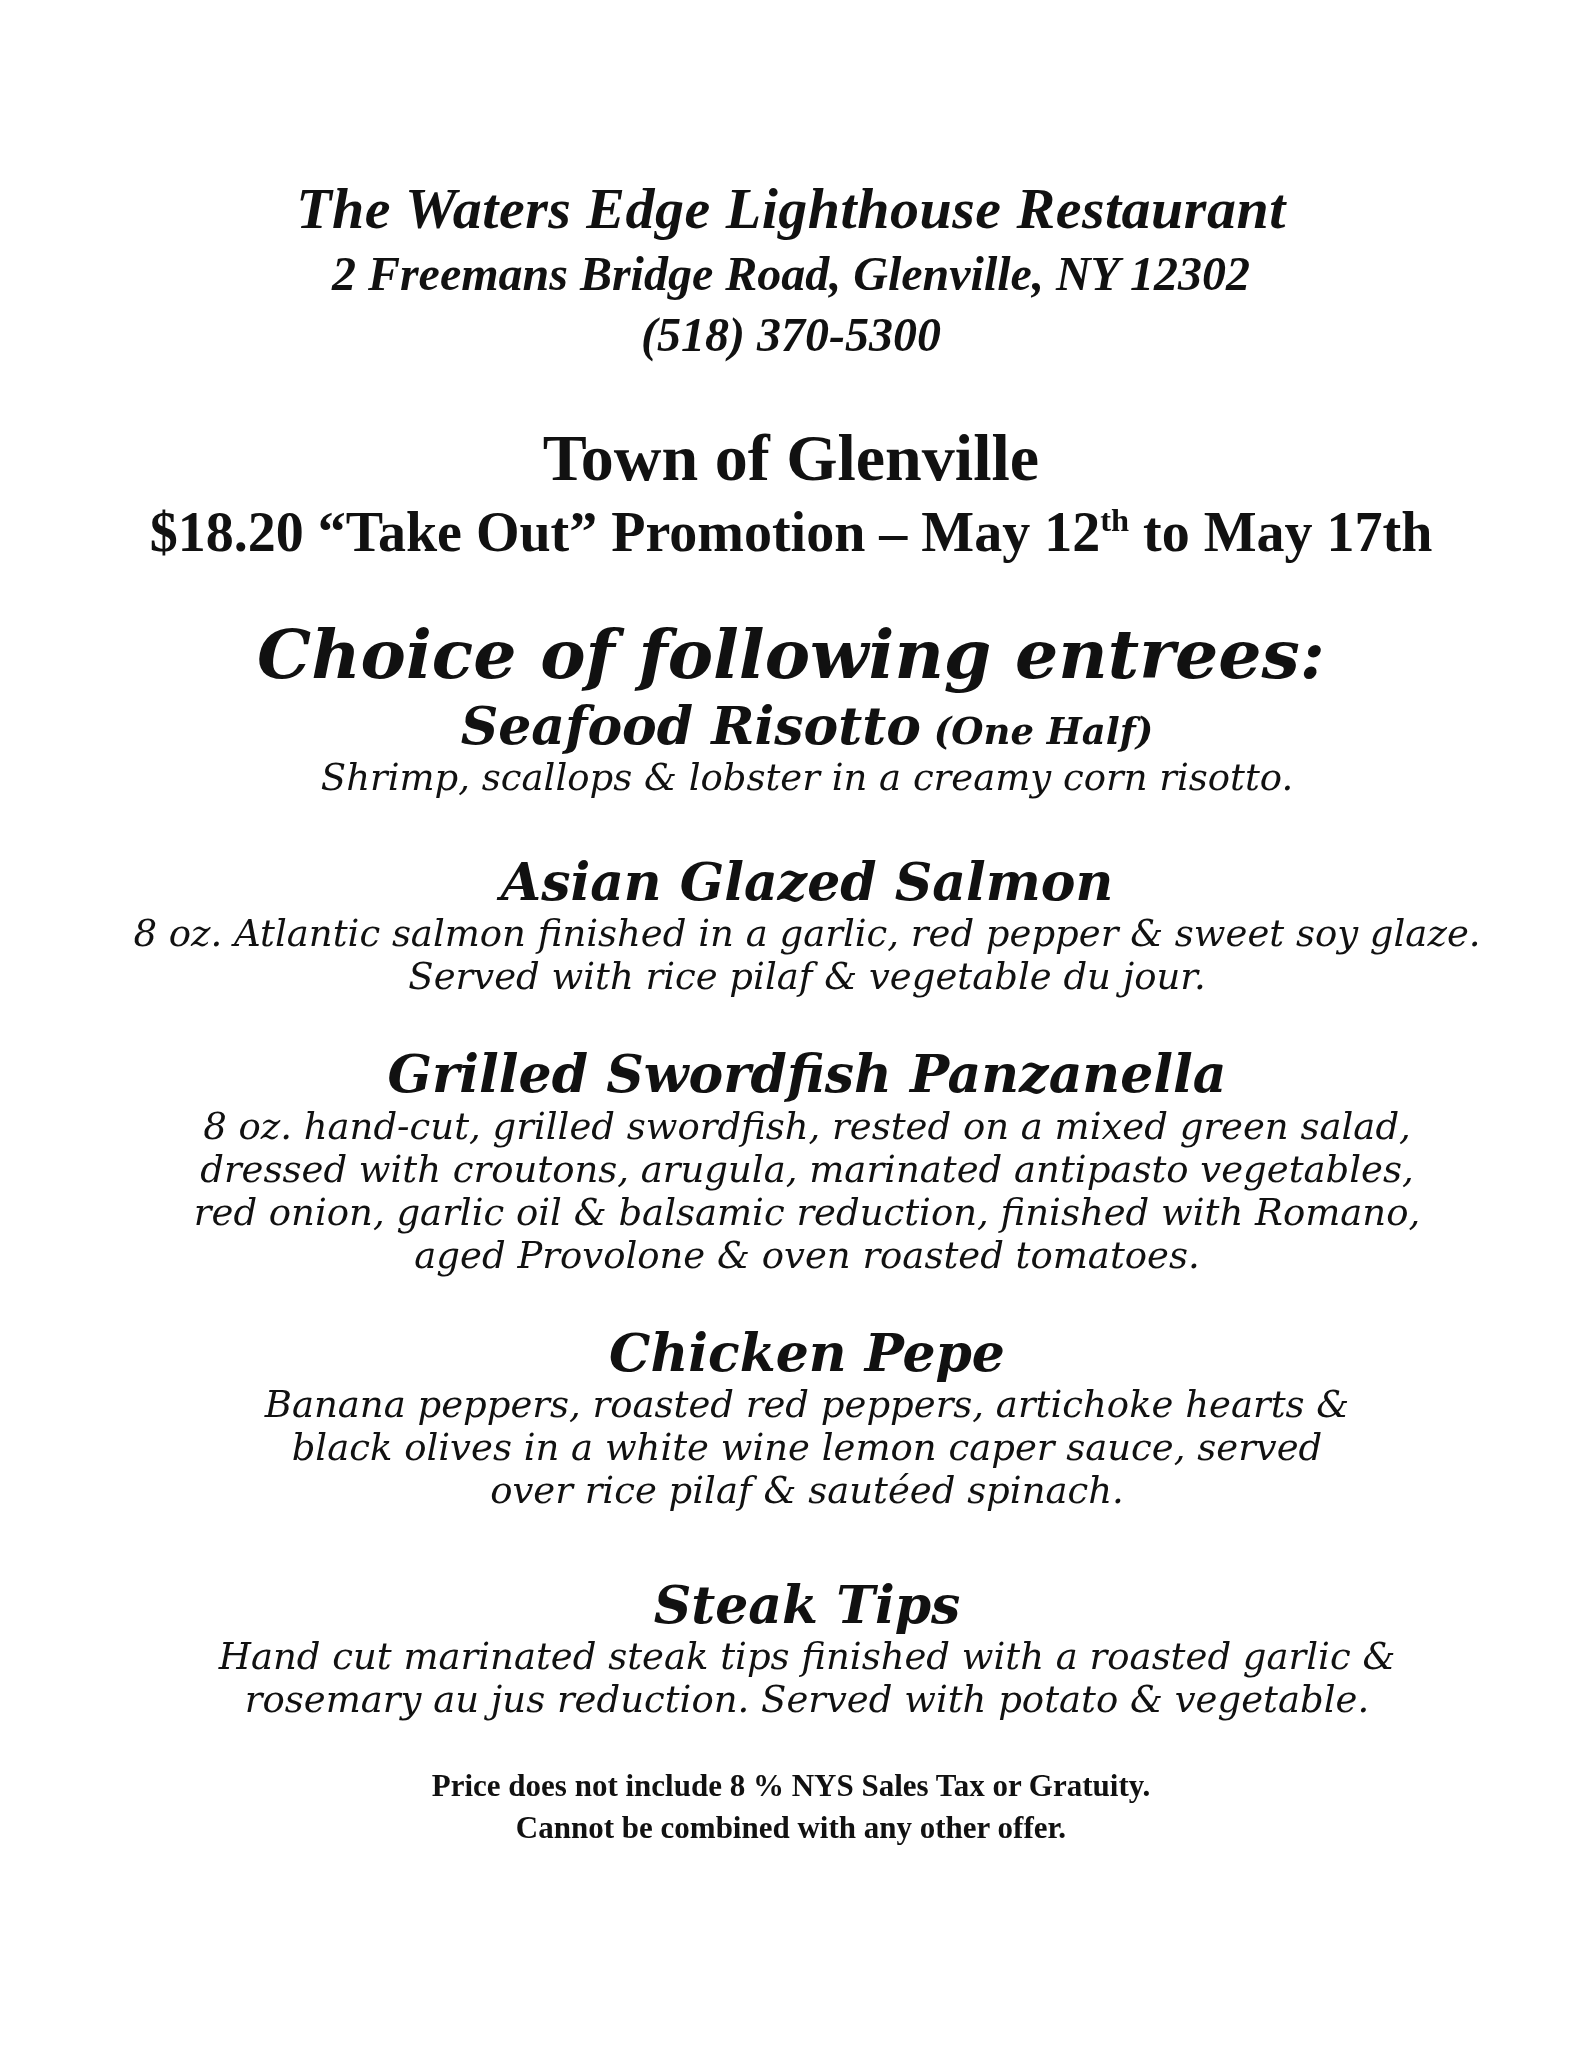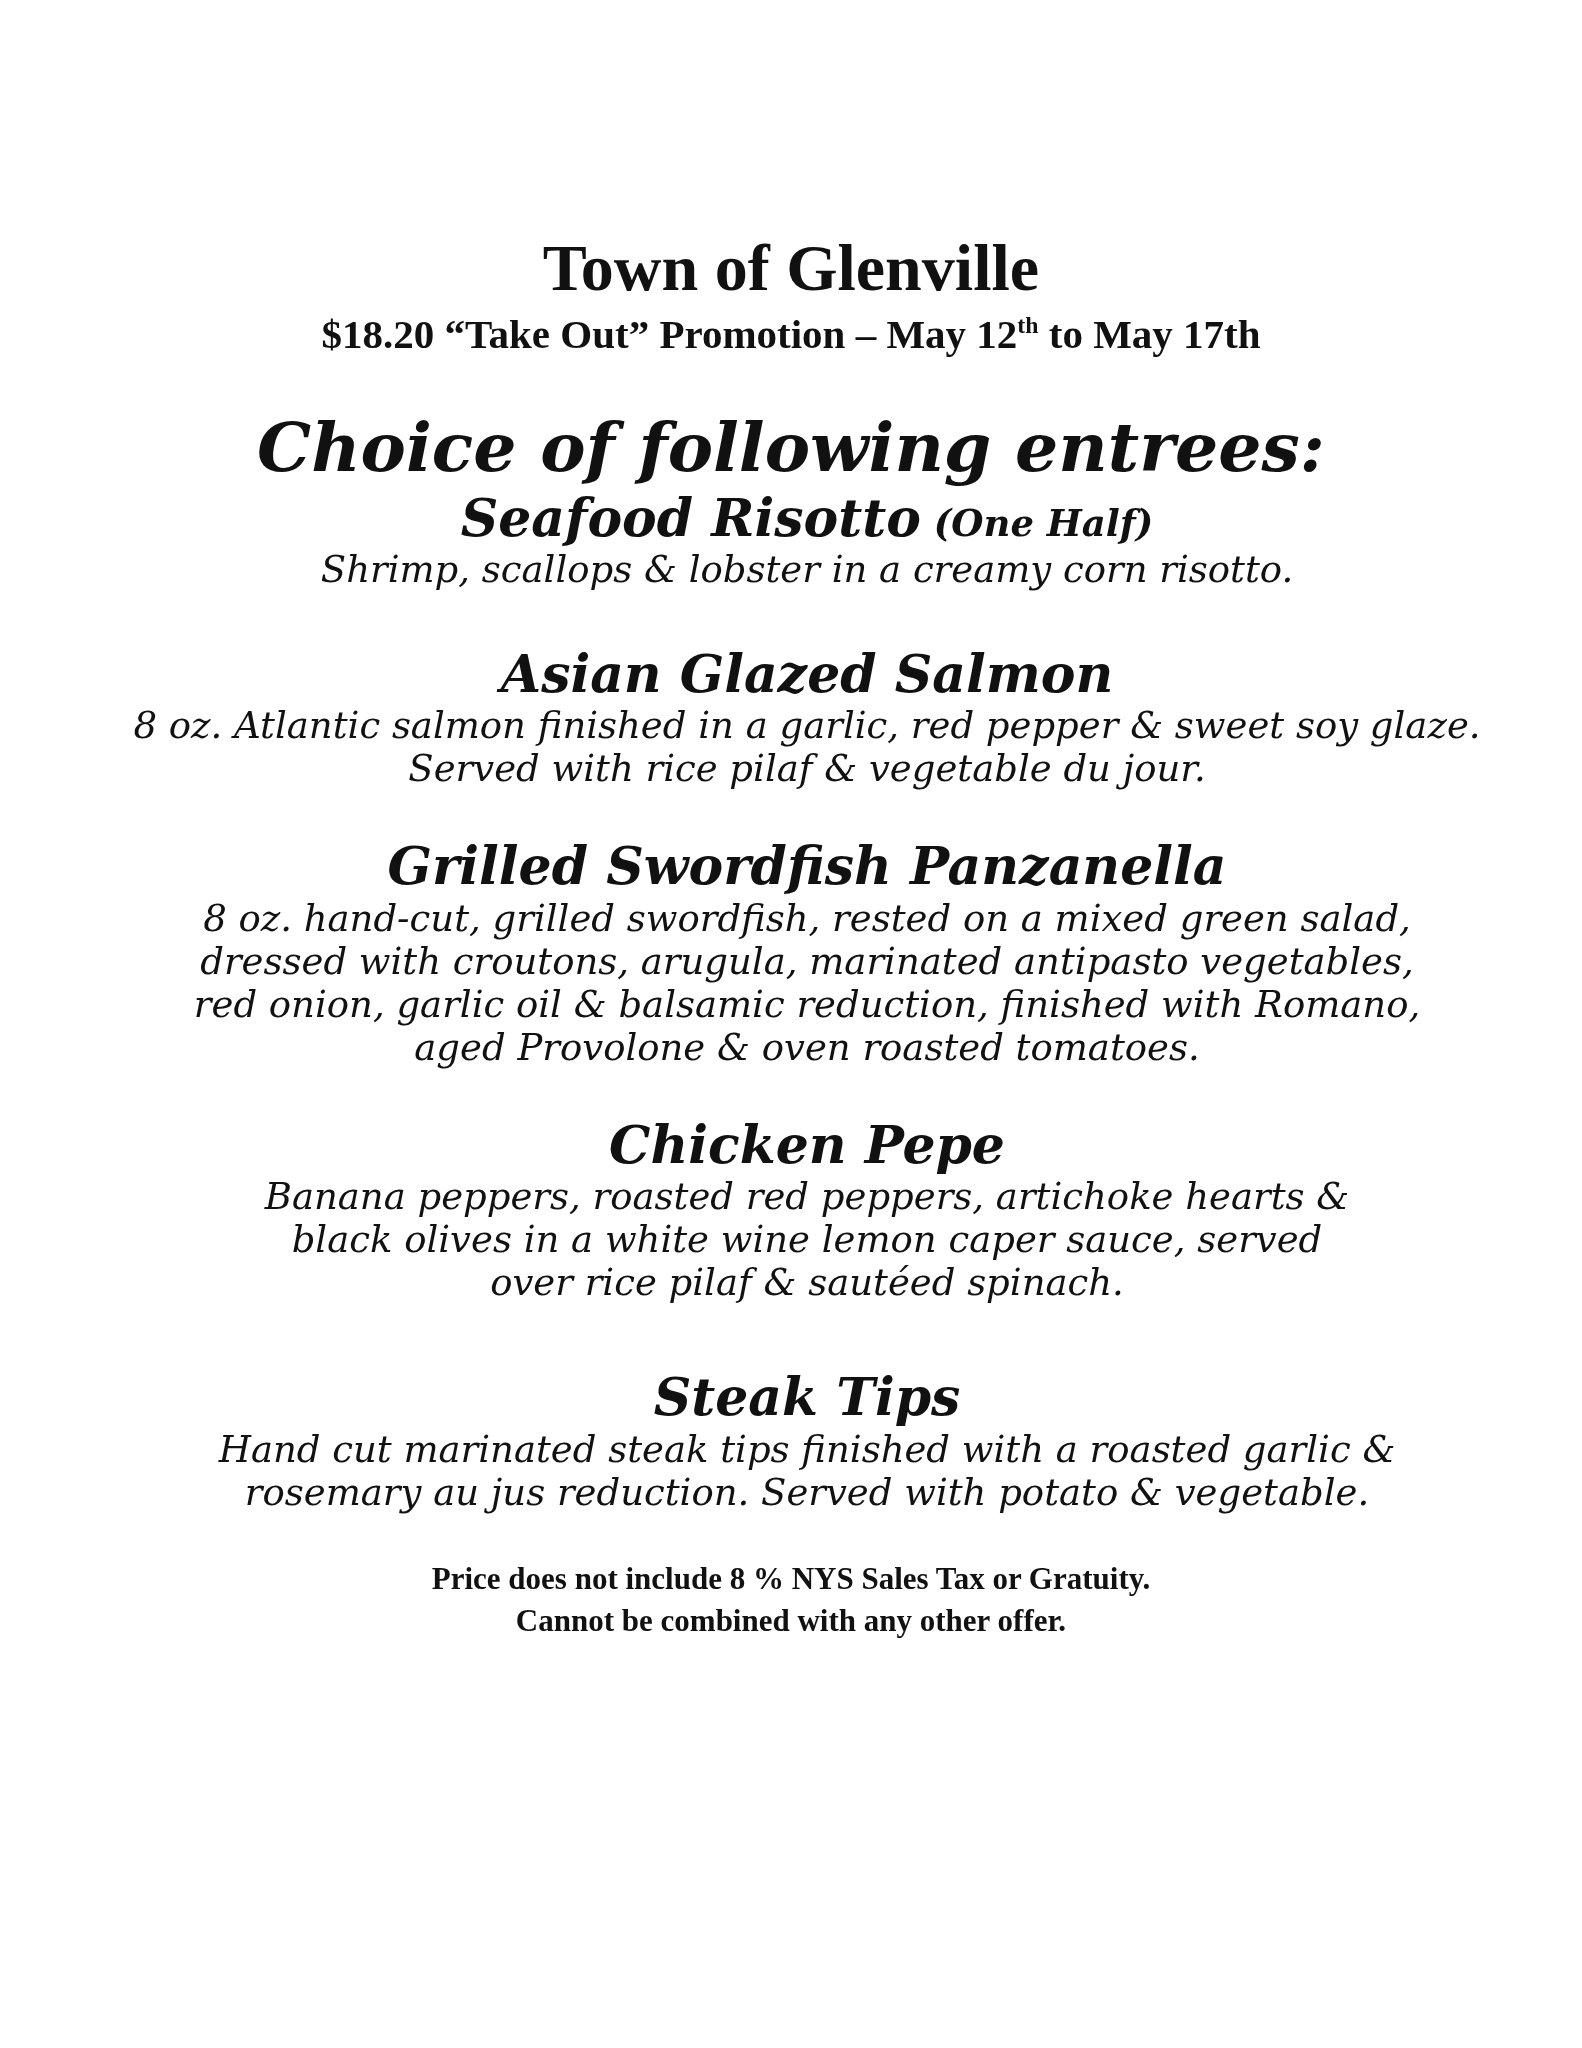--- a/index.html
+++ b/index.html
@@ -43,21 +43,21 @@
   .addr, .phone {
     font-size: 48px;
     line-height: 1.28;
   }
   .promo-block { margin-top: 52px; }
   .promo-org {
     font-size: 66px;
     line-height: 1.22;
   }
   .promo-line {
-    font-size: 41px;
+    font-size: 56px;
     line-height: 1.22;
   }
   .promo-line sup {
     font-size: 0.58em;
     vertical-align: super;
     line-height: 0;
   }
   .choice-heading {
     margin-top: 48px;
     font-size: 68px;
@@ -88,20 +88,25 @@
   .footer-note {
     font-size: 31px;
     line-height: 42px;
   }
 </style>
 </head>
 <body>
 
 <div class="page">
 
+  <header>
+    <div class="title times-bi">The Waters Edge Lighthouse Restaurant</div>
+    <div class="addr times-bi">2 Freemans Bridge Road, Glenville, NY 12302</div>
+    <div class="phone times-bi">(518) 370-5300</div>
+  </header>
 
   <section class="promo-block">
     <div class="promo-org times-b">Town of Glenville</div>
     <div class="promo-line times-b">
       <span>$18.20 “Take Out” Promotion – May 12</span><sup>th</sup><span> to May 17th</span>
     </div>
   </section>
 
   <div class="choice-heading script">Choice of following entrees:</div>
 

